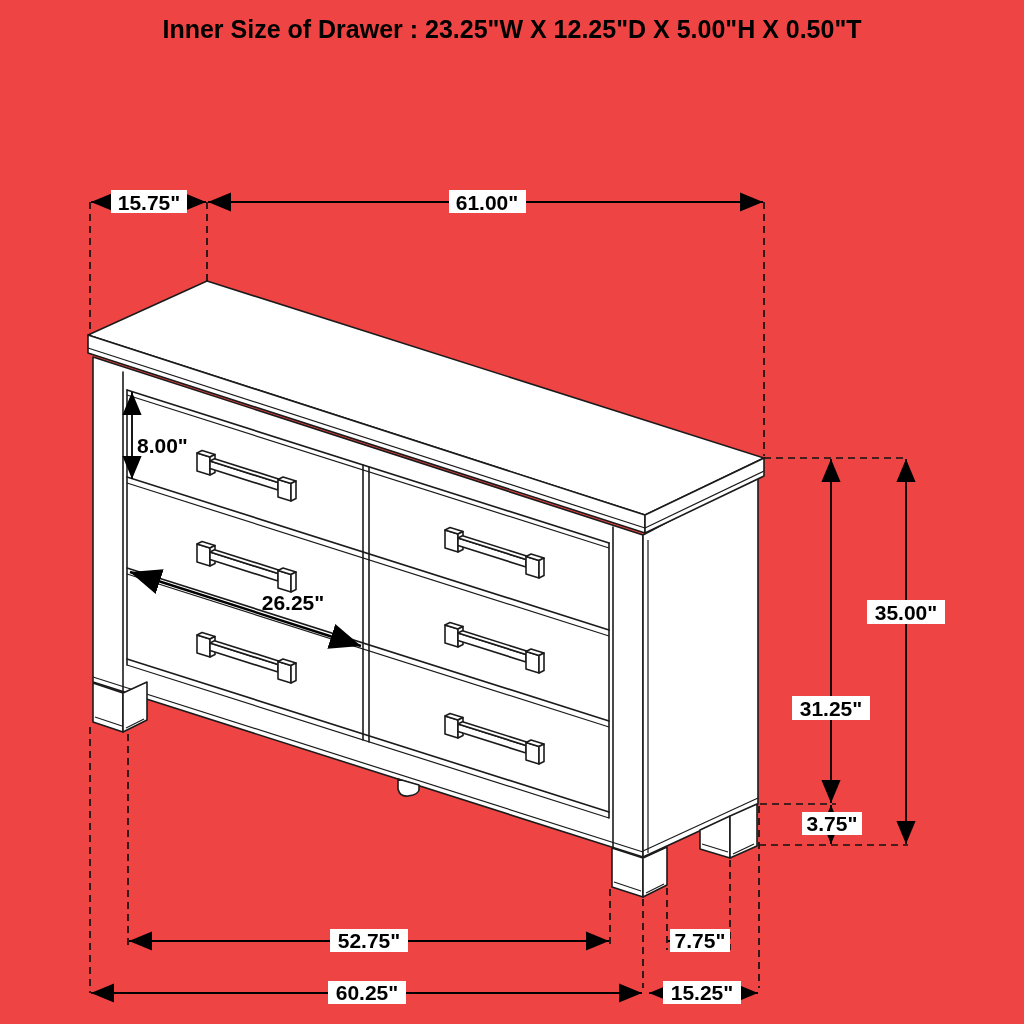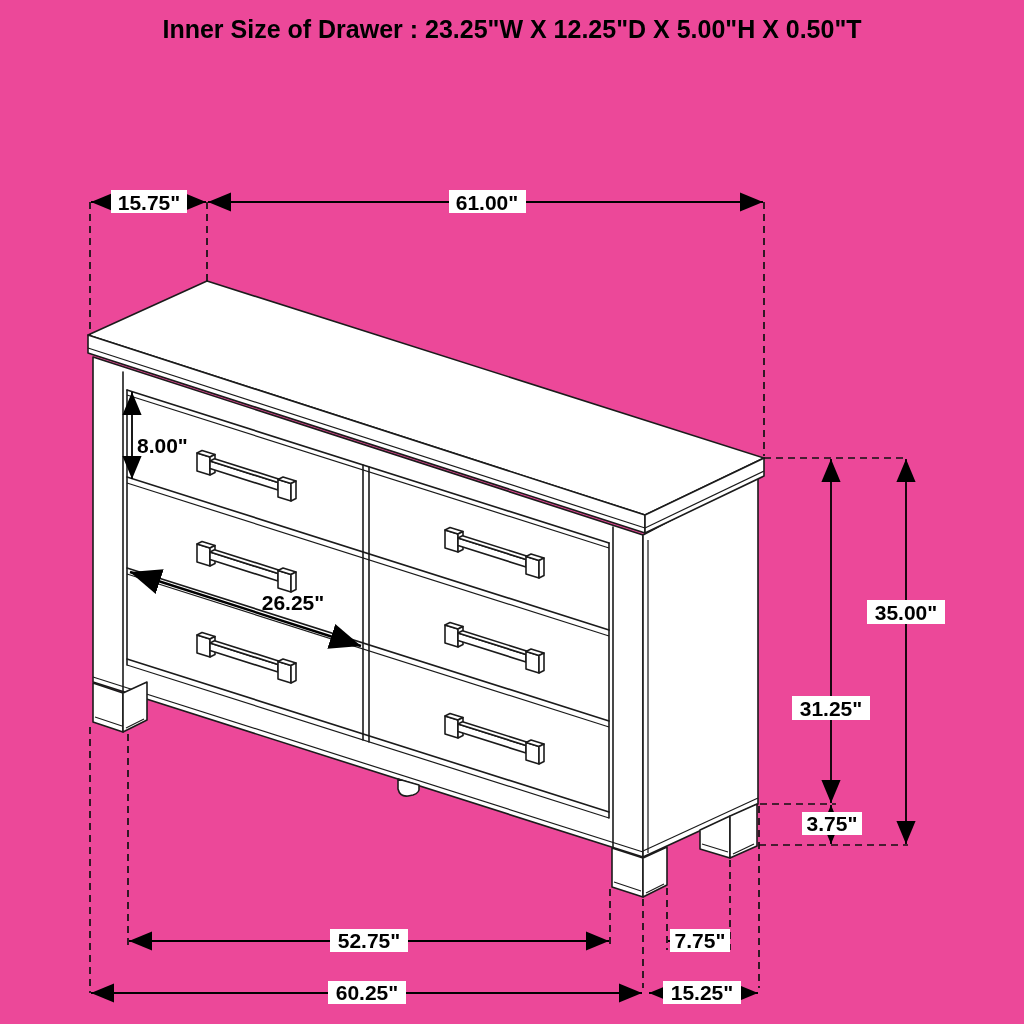--- a/index.html
+++ b/index.html
@@ -1,16 +1,16 @@
 <!DOCTYPE html>
 <html><head>
 <meta charset="utf-8">
 <style>
   html,body{margin:0;padding:0;background:#ffffff;}
-  #stage{position:relative;width:1024px;height:1024px;background:#ec4899;overflow:hidden;
+  #stage{position:relative;width:1024px;height:1024px;background:#ef4444;overflow:hidden;
          font-family:"Liberation Sans", sans-serif;text-decoration:underline;}
   svg{position:absolute;left:0;top:0;}
   .struct{stroke:#1b1b1b;stroke-width:1.6;fill:none;stroke-linejoin:round;stroke-linecap:round;}
   .face{stroke:#1b1b1b;stroke-width:1.6;fill:#ffffff;stroke-linejoin:round;}
   .thin{stroke:#1b1b1b;stroke-width:1.2;fill:none;}
   .dash{stroke:#111;stroke-width:1.7;fill:none;stroke-dasharray:7 5;}
   .dim{stroke:#000;stroke-width:1.8;fill:none;}
   .dimthick{stroke:#000;stroke-width:2.4;fill:none;}
   .lbl{font:bold 21px "Liberation Sans", sans-serif;fill:#000;}
   .title{font:bold 25px "Liberation Sans", sans-serif;fill:#000;}

